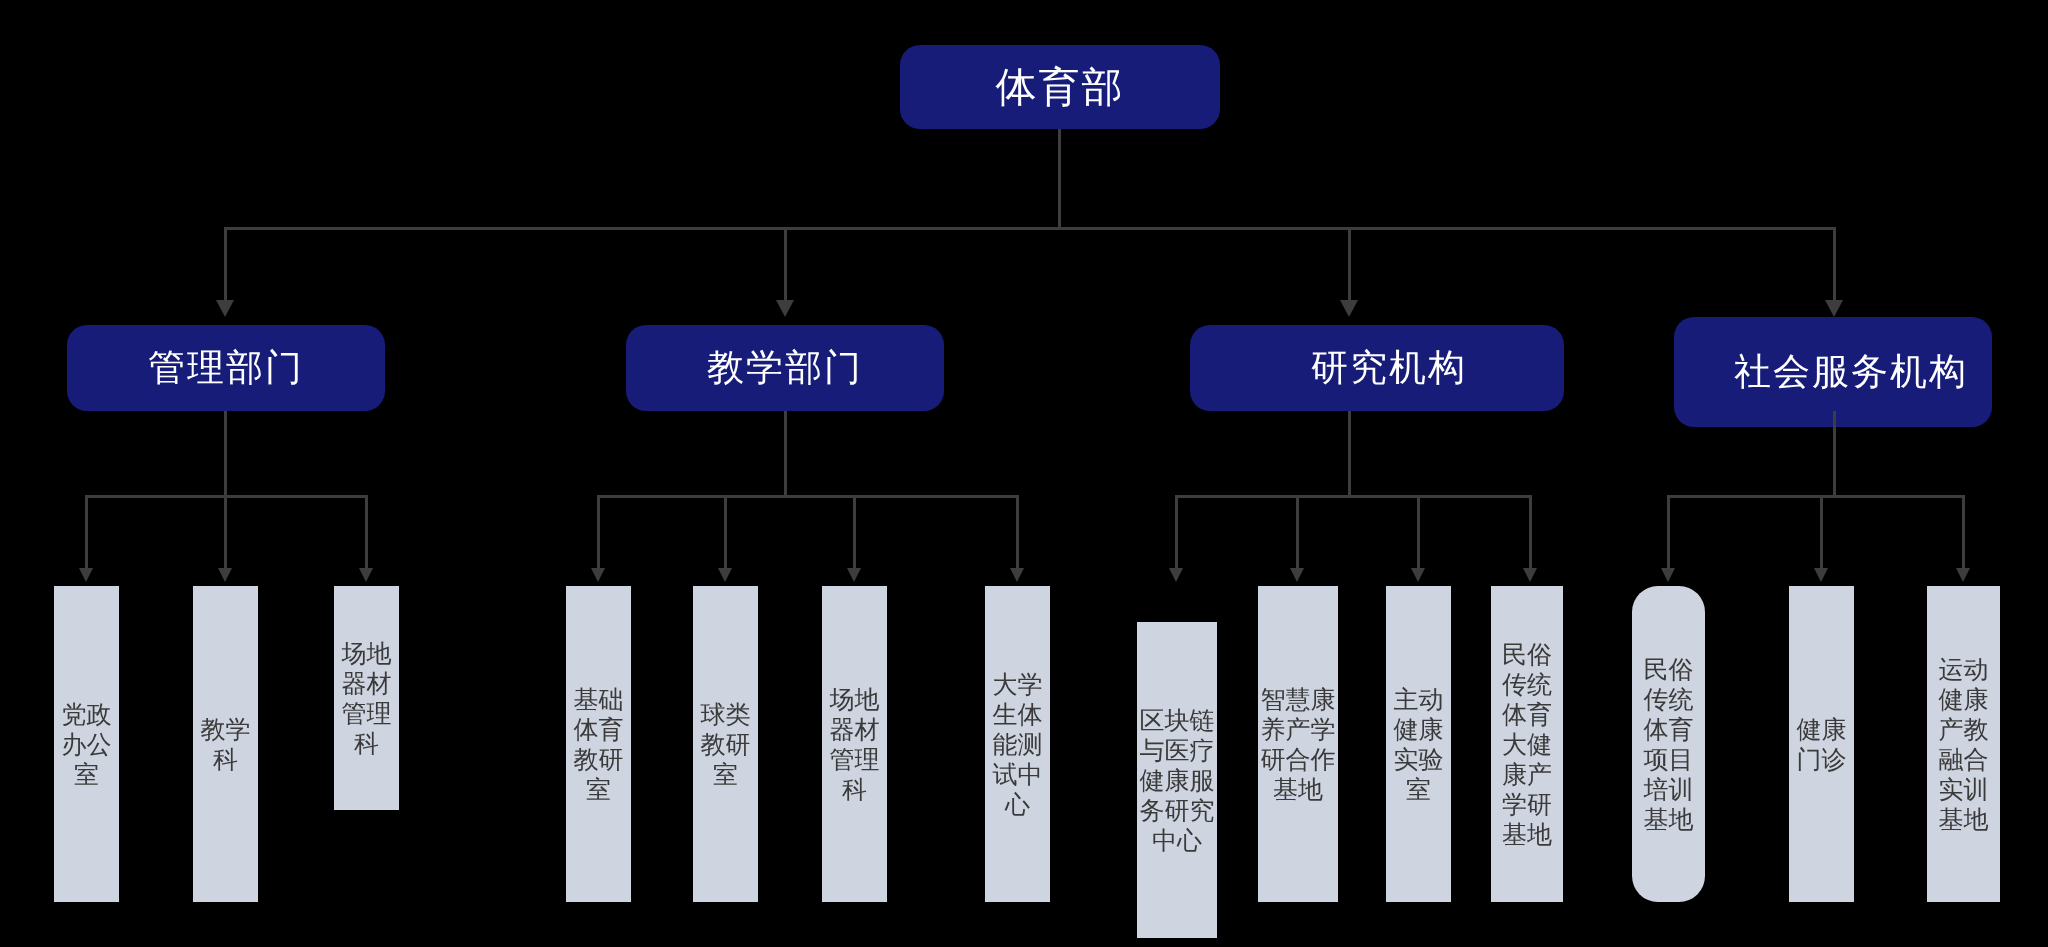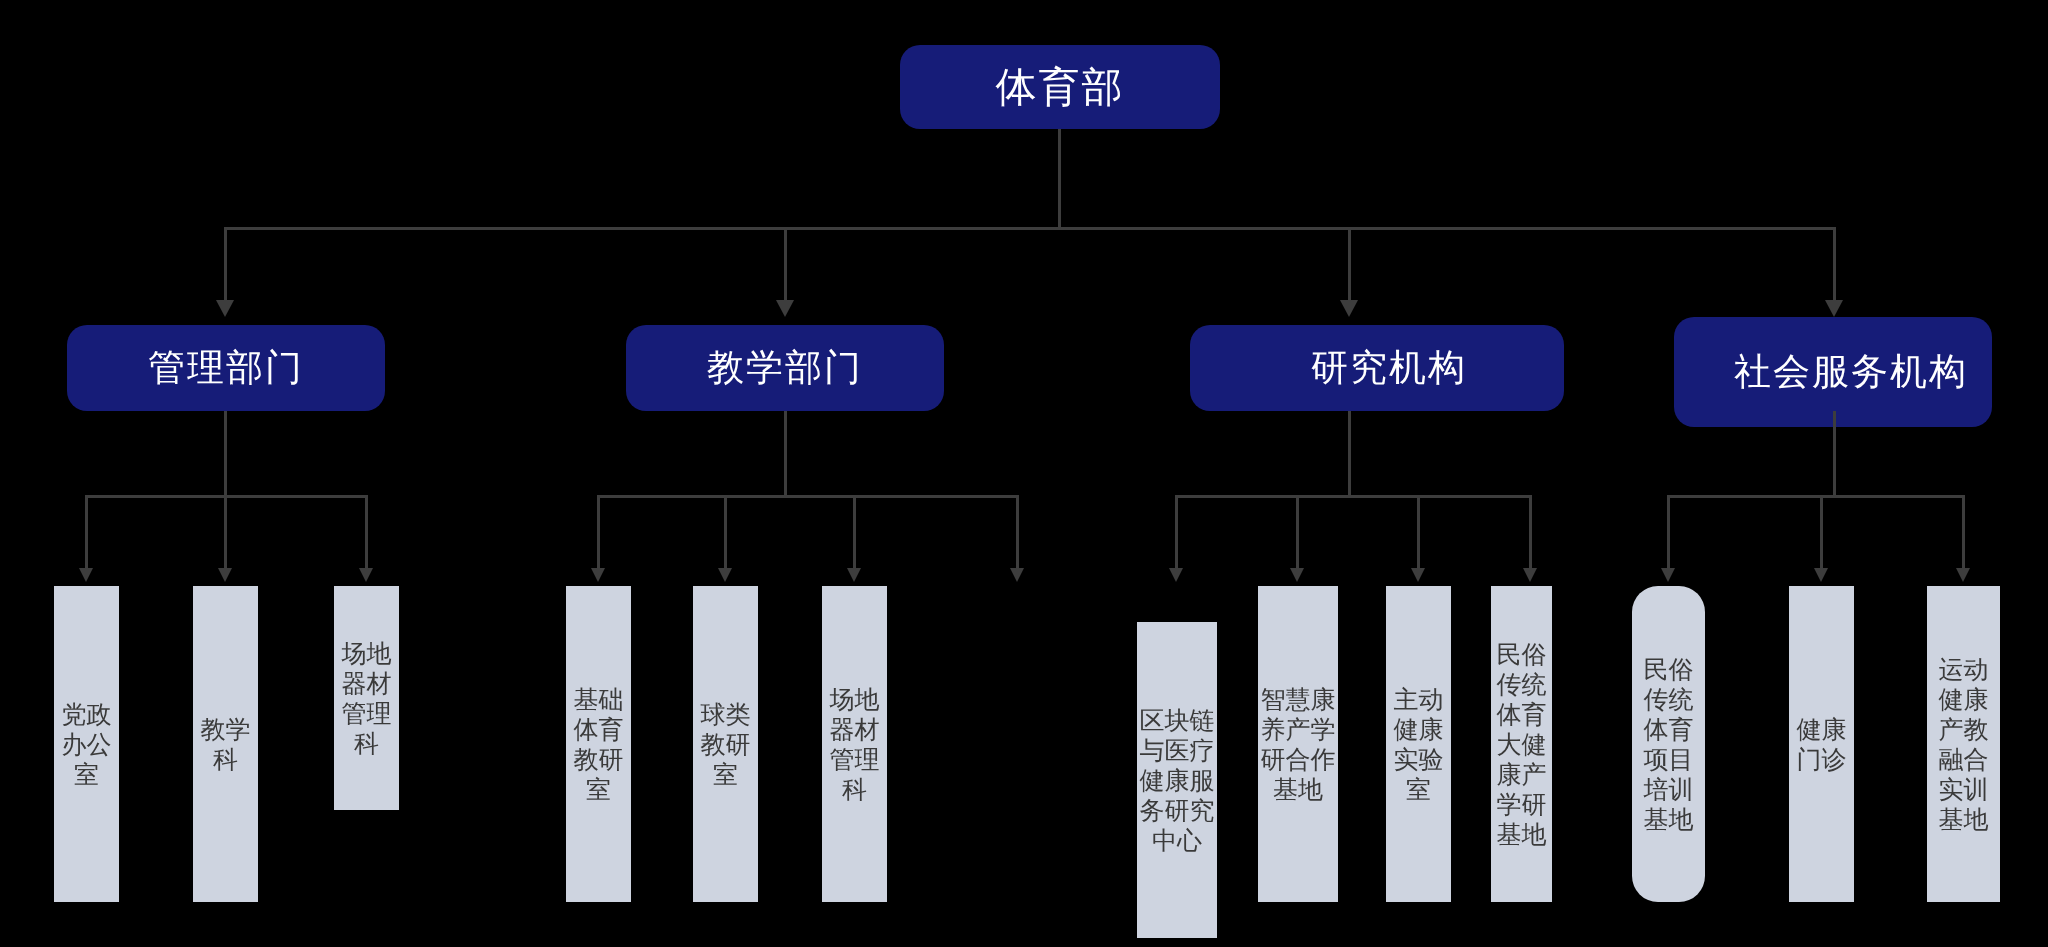--- a/index.html
+++ b/index.html
@@ -143,20 +143,23 @@
 
   <div class="node leaf" style="left:566px;top:586px;width:65px;height:316px;">
     <span class="leaf-text">基础体育教研室</span>
   </div>
   <div class="node leaf" style="left:693px;top:586px;width:65px;height:316px;">
     <span class="leaf-text">球类教研室</span>
   </div>
   <div class="node leaf" style="left:822px;top:586px;width:65px;height:316px;">
     <span class="leaf-text">场地器材管理科</span>
   </div>
+  <div class="node leaf" style="left:985px;top:586px;width:65px;height:316px;">
+    <span class="leaf-text">大学生体能测试中心</span>
+  </div>
 
   <div class="node branch" style="left:1190px;top:325px;width:374px;height:86px;padding-left:24px;">
     <span>研究机构</span>
   </div>
   <div class="conn v" style="left:1348px;top:411px;width:3px;height:84px;"></div>
   <div class="conn h" style="left:1175px;top:495px;width:357px;height:3px;"></div>
 
   <div class="conn v" style="left:1175px;top:495px;width:3px;height:75px;"></div>
   <div class="arrow small" style="left:1169px;top:568px;"></div>
 
@@ -171,21 +174,21 @@
 
   <div class="node leaf" style="left:1137px;top:586px;width:80px;height:316px;margin-top:36px;">
     <span class="leaf-text">区块链与医疗健康服务研究中心</span>
   </div>
   <div class="node leaf" style="left:1258px;top:586px;width:80px;height:316px;">
     <span class="leaf-text">智慧康养产学研合作基地</span>
   </div>
   <div class="node leaf" style="left:1386px;top:586px;width:65px;height:316px;">
     <span class="leaf-text">主动健康实验室</span>
   </div>
-  <div class="node leaf" style="left:1491px;top:586px;width:61px;height:316px;">
+  <div class="node leaf" style="left:1491px;top:586px;width:72px;height:316px;">
     <span class="leaf-text">民俗传统体育大健康产学研基地</span>
   </div>
 
   <div class="node branch" style="left:1674px;top:317px;width:318px;height:110px;padding-left:36px;">
     <span>社会服务机构</span>
   </div>
   <div class="conn v" style="left:1833px;top:411px;width:3px;height:84px;"></div>
   <div class="conn h" style="left:1667px;top:495px;width:298px;height:3px;"></div>
 
   <div class="conn v" style="left:1667px;top:495px;width:3px;height:75px;"></div>

